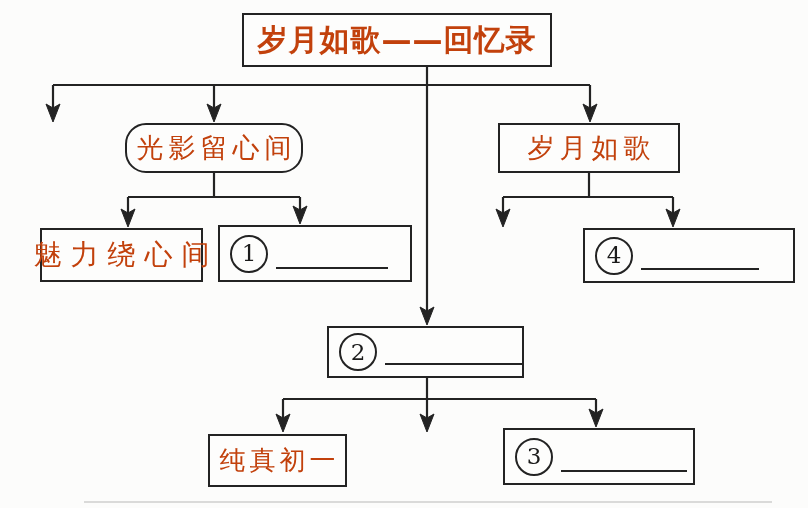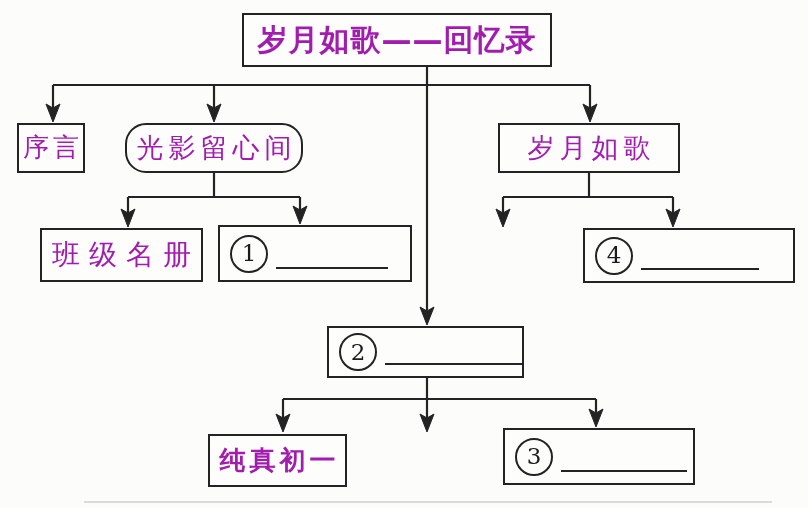--- a/index.html
+++ b/index.html
@@ -10,21 +10,21 @@
   .wires{position:absolute;left:0;top:0;z-index:1;}
   .wires line{stroke:#232323;stroke-width:2.2;}
   .wires polygon{fill:#232323;stroke:#232323;stroke-width:1;}
   .node{
     position:absolute;z-index:2;box-sizing:border-box;
     background:#fdfdfc;border:2px solid #232323;
     display:flex;align-items:center;justify-content:center;
   }
   .label{
     font-family:"Liberation Serif","DejaVu Serif",serif;
-    color:#a21caf;white-space:nowrap;line-height:1;
+    color:#c2410c;white-space:nowrap;line-height:1;
   }
   .title-node{border-width:2.5px;}
   .title-node .label{
     font-family:"DejaVu Sans","Liberation Sans",sans-serif;
     font-weight:bold;font-size:30px;letter-spacing:1px;
   }
   .blank-node{justify-content:flex-start;padding-left:10px;}
   .circle-num{
     flex:0 0 auto;width:34px;height:34px;border:2px solid #232323;border-radius:50%;
     display:flex;align-items:center;justify-content:center;
@@ -50,21 +50,21 @@
   #n-blank4     {left:583px;top:228px;width:212px;height:55px;}
   #n-blank2     {left:327px;top:326px;width:197px;height:52px;}
   #n-grade7     {left:208px;top:434px;width:139px;height:53px;}
   #n-grade8     {left:355px;top:434px;width:140px;height:53px;}
   #n-blank3     {left:503px;top:428px;width:192px;height:57px;}
   #n-preface .label    {font-size:26px;letter-spacing:4px;text-indent:4px;}
   #n-lightshadow .label{font-size:27px;letter-spacing:5px;text-indent:5px;}
   #n-charm .label      {font-size:27px;letter-spacing:5px;text-indent:5px;}
   #n-roster .label     {font-size:28px;letter-spacing:9px;text-indent:9px;}
   #n-classmates .label {font-size:27px;letter-spacing:5px;text-indent:5px;}
-  #n-grade7 .label     {font-size:26px;letter-spacing:4px;text-indent:4px;font-weight:bold;}
+  #n-grade7 .label     {font-size:26px;letter-spacing:4px;text-indent:4px;}
   #n-grade8 .label     {font-size:26px;letter-spacing:4px;text-indent:4px;}
   #u-blank1{width:112px;}
   #u-blank2{width:140px;}
   #u-blank3{width:126px;}
   #u-blank4{width:118px;}
 </style>
 </head>
 <body>
 
 <div class="canvas">
@@ -112,34 +112,31 @@
       <polygon points="276,414 283,418 290,414 283,432"></polygon>
       <polygon points="420,414 427,418 434,414 427,432"></polygon>
       <polygon points="589,409 596,413 603,409 596,427"></polygon>
     </g>
   </svg>
 
   <div class="node title-node" id="n-title">
     <span class="label">岁月如歌——回忆录</span>
   </div>
 
-  <div class="node" id="n-preface">
-    <span class="label">序言</span>
-  </div>
 
   <div class="node" id="n-lightshadow">
     <span class="label">光影留心间</span>
   </div>
 
   <div class="node" id="n-charm">
     <span class="label">岁月如歌</span>
   </div>
 
   <div class="node" id="n-roster">
-    <span class="label">班级名册</span>
+    <span class="label">魅力绕心间</span>
   </div>
 
   <div class="node blank-node" id="n-blank1">
     <span class="circle-num">1</span>
     <span class="blank-underline" id="u-blank1"></span>
   </div>
 
 
   <div class="node blank-node" id="n-blank4">
     <span class="circle-num">4</span>

